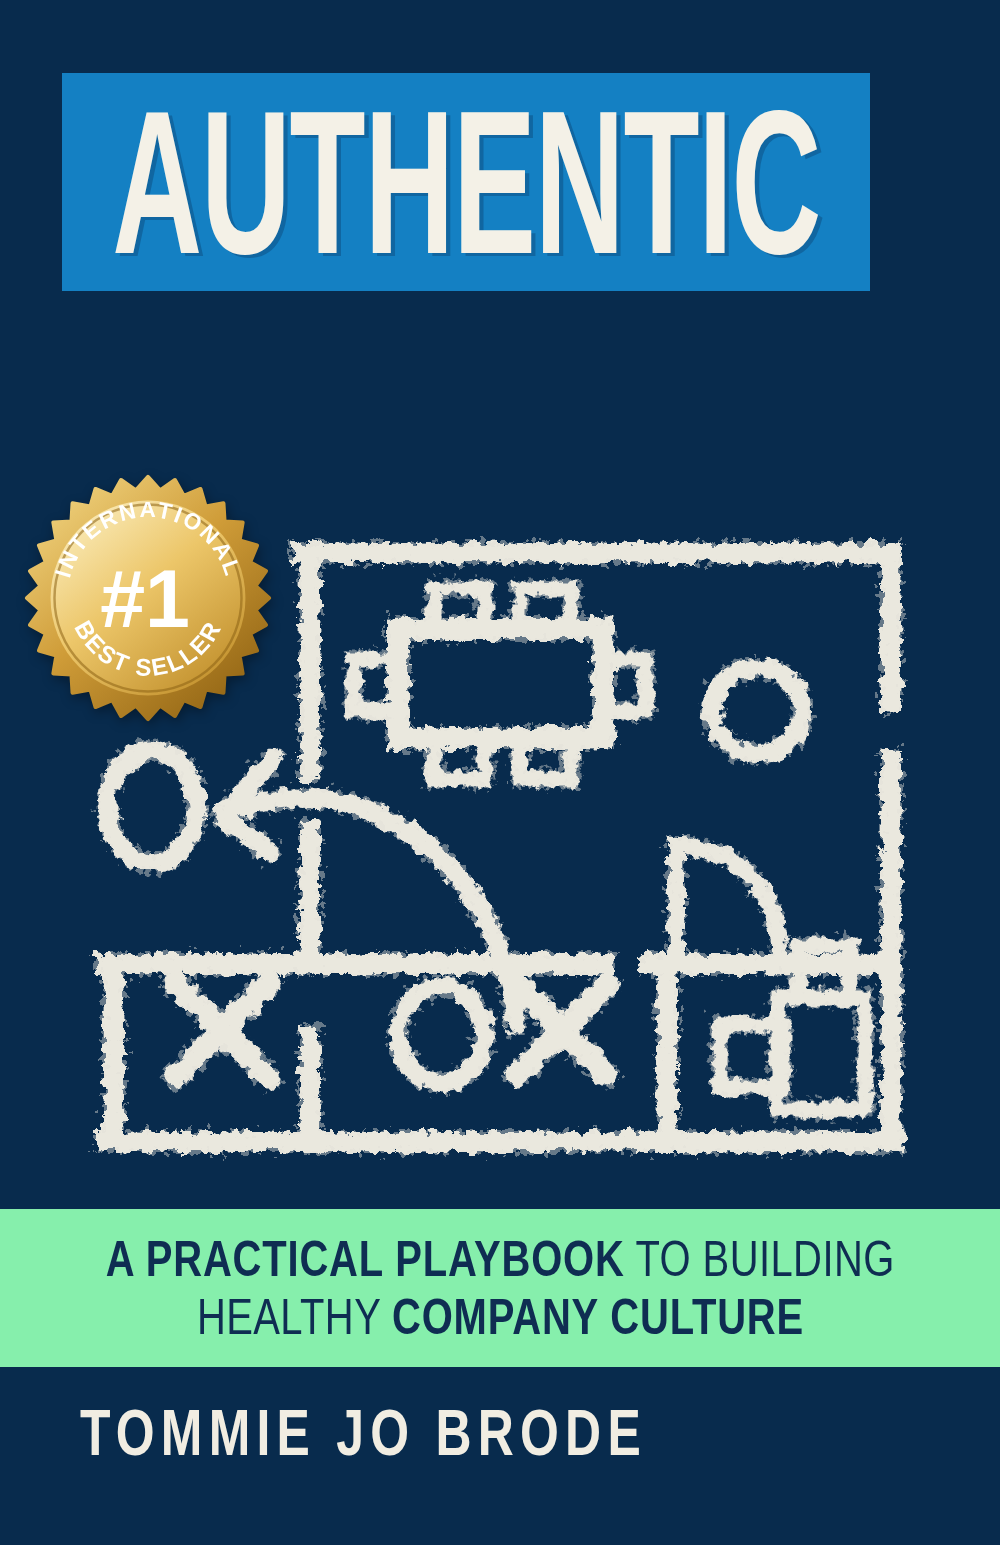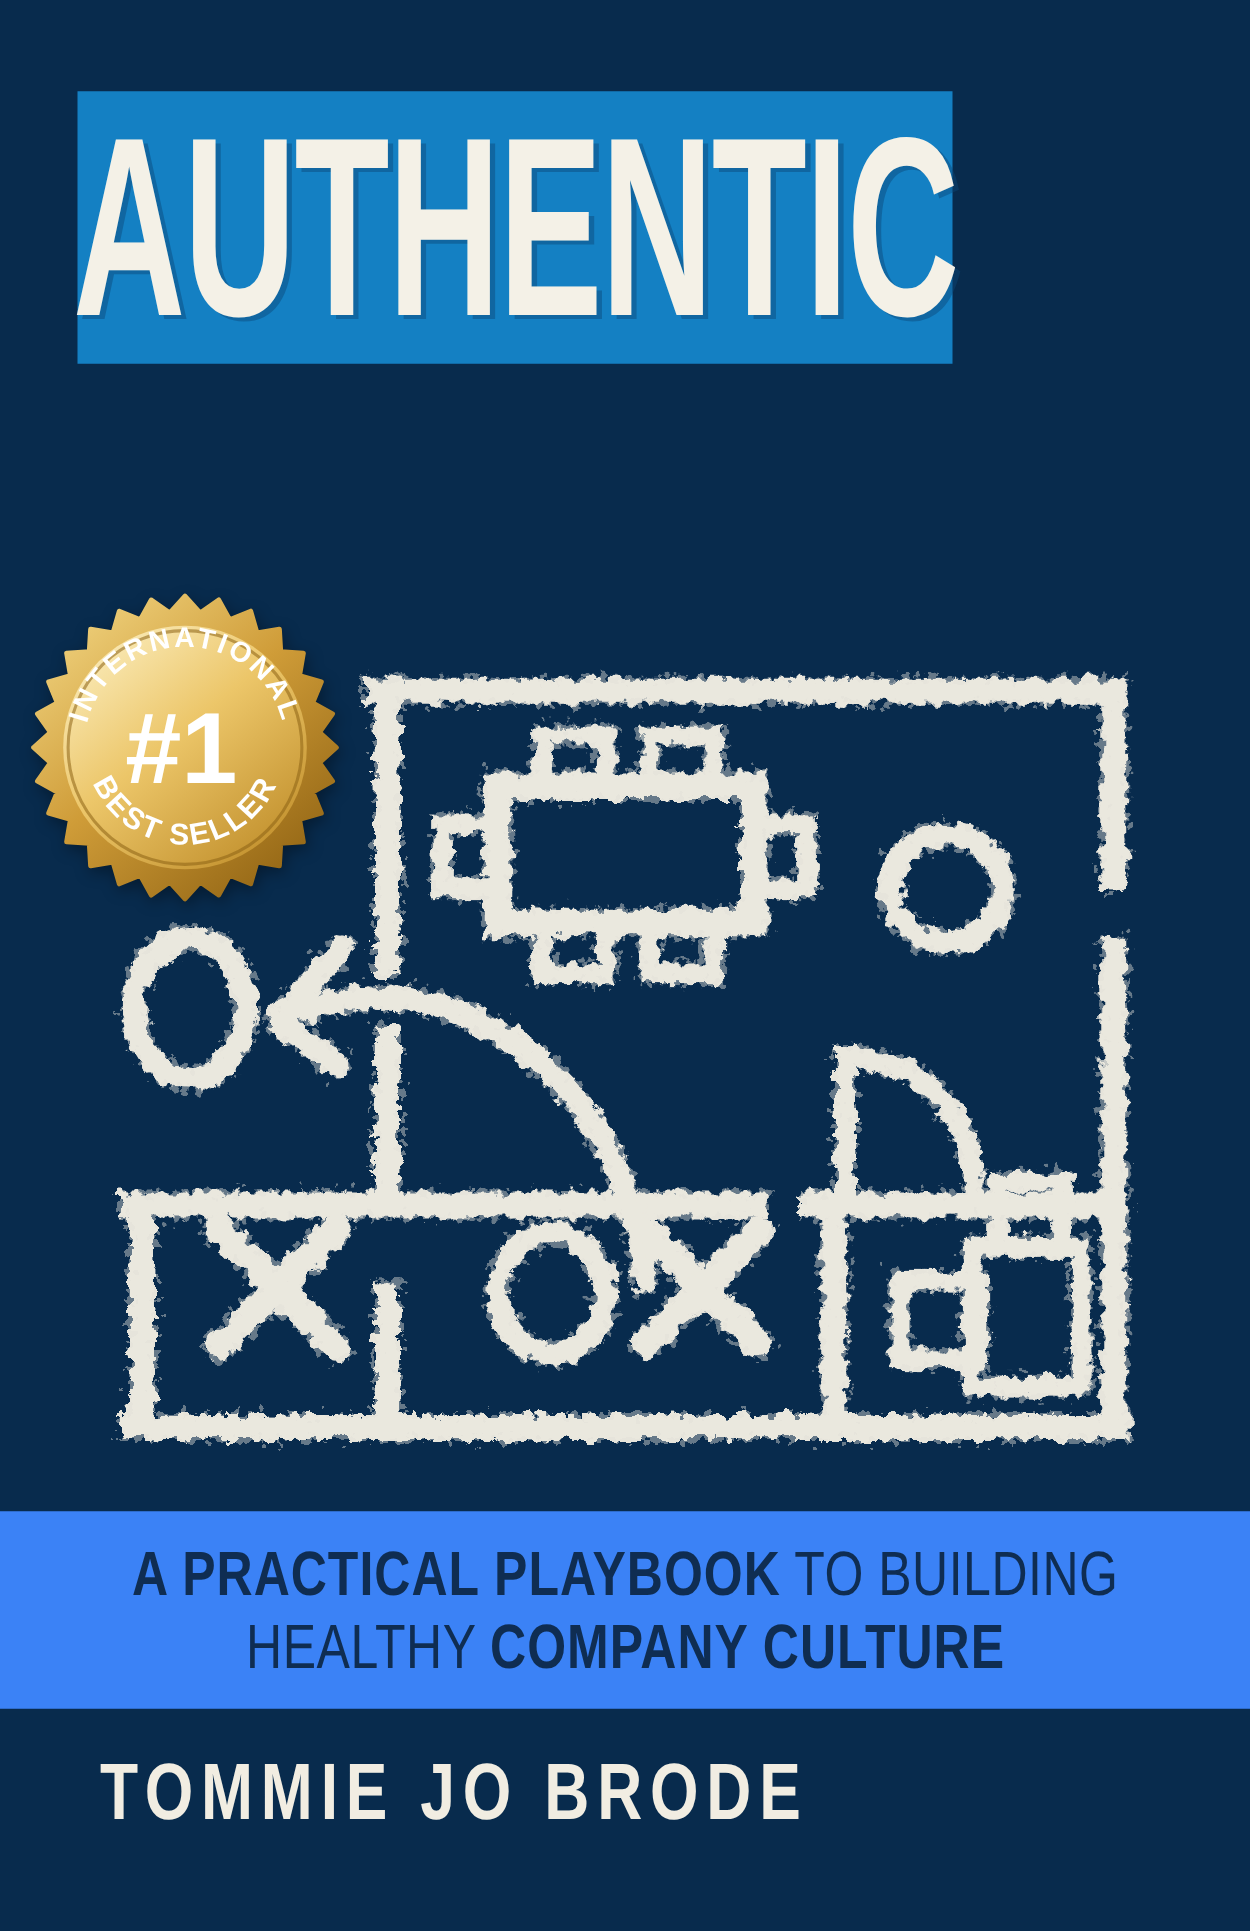--- a/index.html
+++ b/index.html
@@ -2,21 +2,21 @@
 <html><head>
 <meta charset="utf-8">
 <style>
   html,body{margin:0;padding:0;background:#07294a;}
   .cover{
     position:relative;width:1000px;height:1545px;overflow:hidden;
     background:#082b4d;font-family:"Liberation Sans",sans-serif;
   }
   
   .title-banner{
-    position:absolute;left:62px;top:73px;width:700px;height:218px;
+    position:absolute;left:62px;top:73px;width:808px;height:218px;
     background:#1480c3;display:flex;align-items:center;justify-content:center;
   }
   .title-word1{
     font-weight:bold;font-size:204px;line-height:204px;color:#f4f1e7;
     white-space:nowrap;transform:scaleX(.61);transform-origin:50% 50%;
     letter-spacing:-2px;text-shadow:7px 3px 0 rgba(10,70,120,.45);
   }
   .title-row2{
     position:absolute;left:0;top:290px;width:1000px;height:176px;
     display:flex;align-items:center;justify-content:center;
@@ -32,21 +32,21 @@
   .badge text{font-family:"Liberation Sans",sans-serif;}
   
   .plan-svg{position:absolute;left:0;top:0;width:1000px;height:1545px;}
   .chalk{stroke:#f2eee3;fill:none;}
   .w20{stroke-width:20px;} .w22{stroke-width:22px;} .w15{stroke-width:15px;}
   .w18{stroke-width:18px;} .w19{stroke-width:19px;} .w23{stroke-width:23px;}
   .w16{stroke-width:16px;}
   
   .subtitle-band{
     position:absolute;left:0;top:1209px;width:1000px;height:158px;
-    background:#3b82f6;display:flex;flex-direction:column;
+    background:#86efac;display:flex;flex-direction:column;
     align-items:center;justify-content:center;gap:6px;
   }
   .subtitle-line{
     color:#0f2d52;font-size:50px;line-height:52px;white-space:nowrap;
     transform:scaleX(.8);transform-origin:50% 50%;font-weight:normal;
     letter-spacing:0;
   }
   .sub-strong{font-weight:bold;letter-spacing:1px;}
   .sub-light{font-weight:normal;letter-spacing:0.5px;}
   

